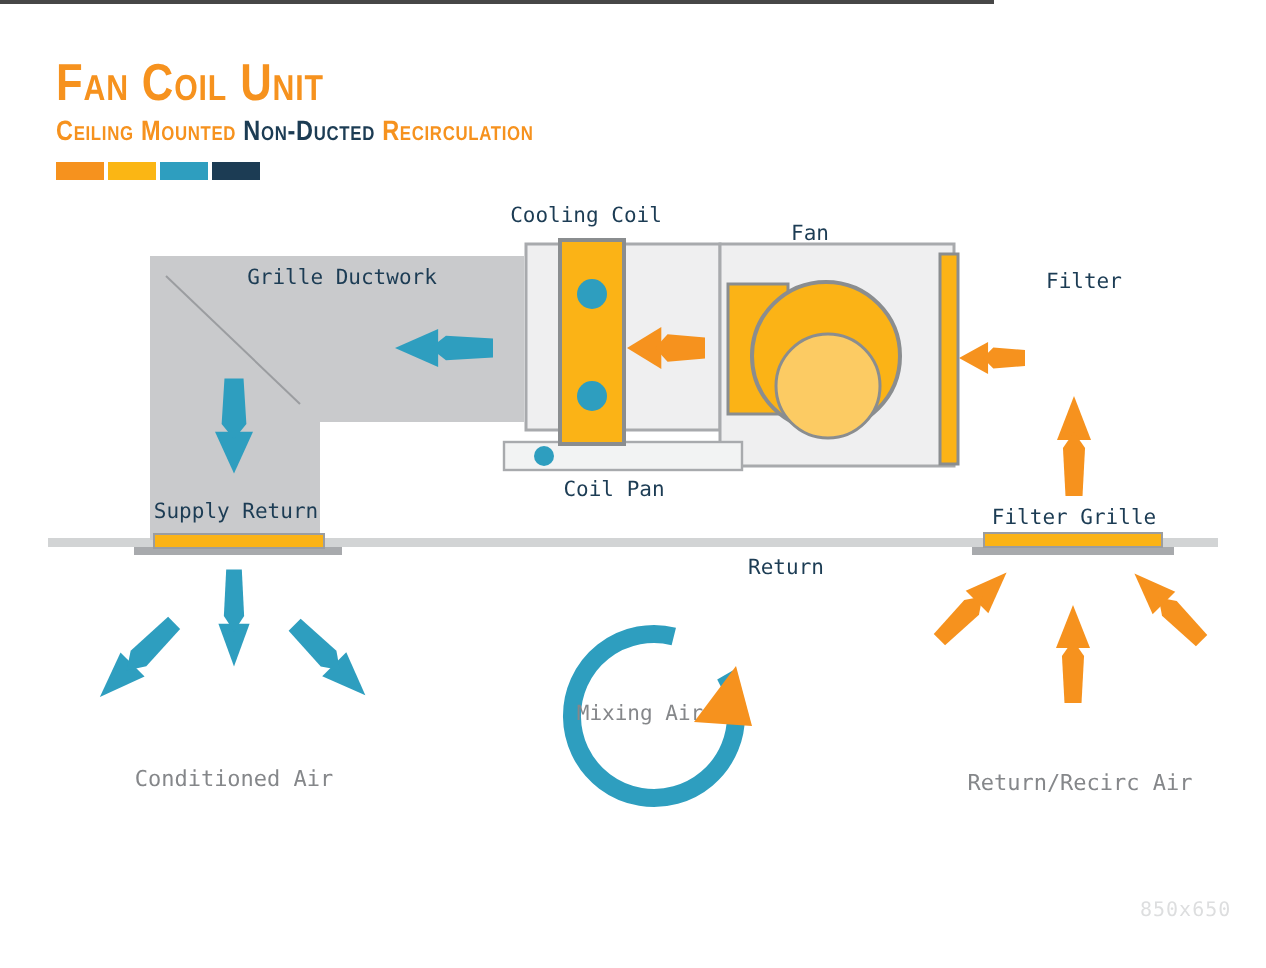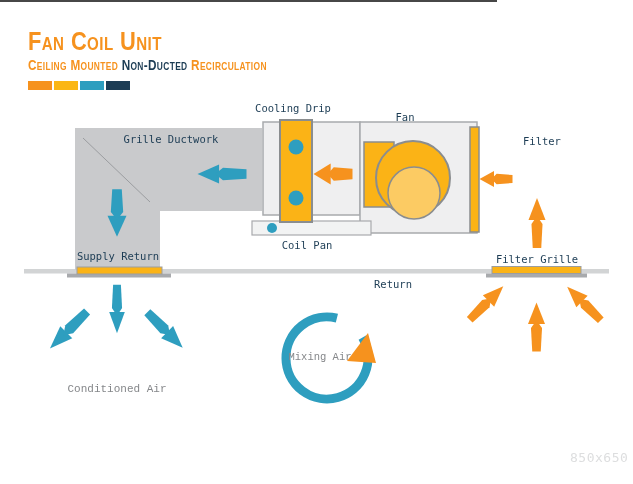--- a/index.html
+++ b/index.html
@@ -16,23 +16,23 @@
          color:#F6921E;line-height:1.05;}
   .subtitle{font-size:14px;font-weight:bold;font-variant:small-caps;letter-spacing:.4px;
             margin-top:3px;line-height:1.1;}
   .sub-orange{color:#F6921E;} .sub-navy{color:#1C3C54;}
   .swatches{position:absolute;left:28px;top:81px;display:flex;gap:2px;}
   .swatches div{width:24px;height:9px;}
   .sw1{background:#F6921E}.sw2{background:#FBB614}.sw3{background:#2E9EBF}.sw4{background:#1C3C54}
   
   .lbl{position:absolute;font-size:10.5px;color:#1C3C54;white-space:nowrap;
        transform:translateX(-50%);line-height:1;}
-  .lbl.gray{color:#85878A;font-size:11px;font-family:Liberation Mono, monospace;}
+  .lbl.gray{color:#85878A;font-size:11px;}
   .lbl.left{transform:none;margin-left:39px;}
-  .wm{position:absolute;left:570px;top:450px;font-size:13px;color:#DDDEDF;letter-spacing:.5px;}
+  .wm{position:absolute;left:570px;top:450px;font-size:10px;color:#DDDEDF;letter-spacing:.5px;}
   svg{position:absolute;left:0;top:0;}
   .teal{color:#2E9EBF;} .orange{color:#F6921E;}
 </style>
 </head>
 <body>
 
 <div class="canvas">
   <div class="top-edge"></div>
 
   <div class="hdr">
@@ -114,25 +114,26 @@
     <use href="#arr-up" class="orange" transform="translate(486.5,303) rotate(45) scale(0.8,0.95)"></use>
     <use href="#arr-up" class="orange" transform="translate(536.5,327) scale(0.85,0.98)"></use>
     <use href="#arr-up" class="orange" transform="translate(584,303.5) rotate(-45) scale(0.8,0.95)"></use>
 
     <g>
       <path d="M 336.9 318.2 A 41 41 0 1 0 362.5 337.5" fill="none" stroke="#2E9EBF" stroke-width="9"></path>
       <polygon points="368,333 347,361 376,363" fill="#F6921E"></polygon>
     </g>
   </svg>
 
-  <div class="lbl" style="left:293px;top:103px">Cooling Drip</div>
+  <div class="lbl" style="left:293px;top:103px">Cooling Coil</div>
   <div class="lbl" style="left:405px;top:112px">Fan</div>
   <div class="lbl left" style="left:484px;top:136px">Filter</div>
   <div class="lbl" style="left:171px;top:134px">Grille Ductwork</div>
   <div class="lbl" style="left:118px;top:251px">Supply Return</div>
   <div class="lbl" style="left:307px;top:240px">Coil Pan</div>
   <div class="lbl" style="left:537px;top:254px">Filter Grille</div>
   <div class="lbl" style="left:393px;top:279px">Return</div>
   <div class="lbl gray" style="left:117px;top:384px">Conditioned Air</div>
+  <div class="lbl gray" style="left:540px;top:386px">Return/Recirc Air</div>
   <div class="lbl gray" style="left:320px;top:352px;font-size:10.5px">Mixing Air</div>
 
   <div class="wm">850x650</div>
 </div>
 
 </body></html>

